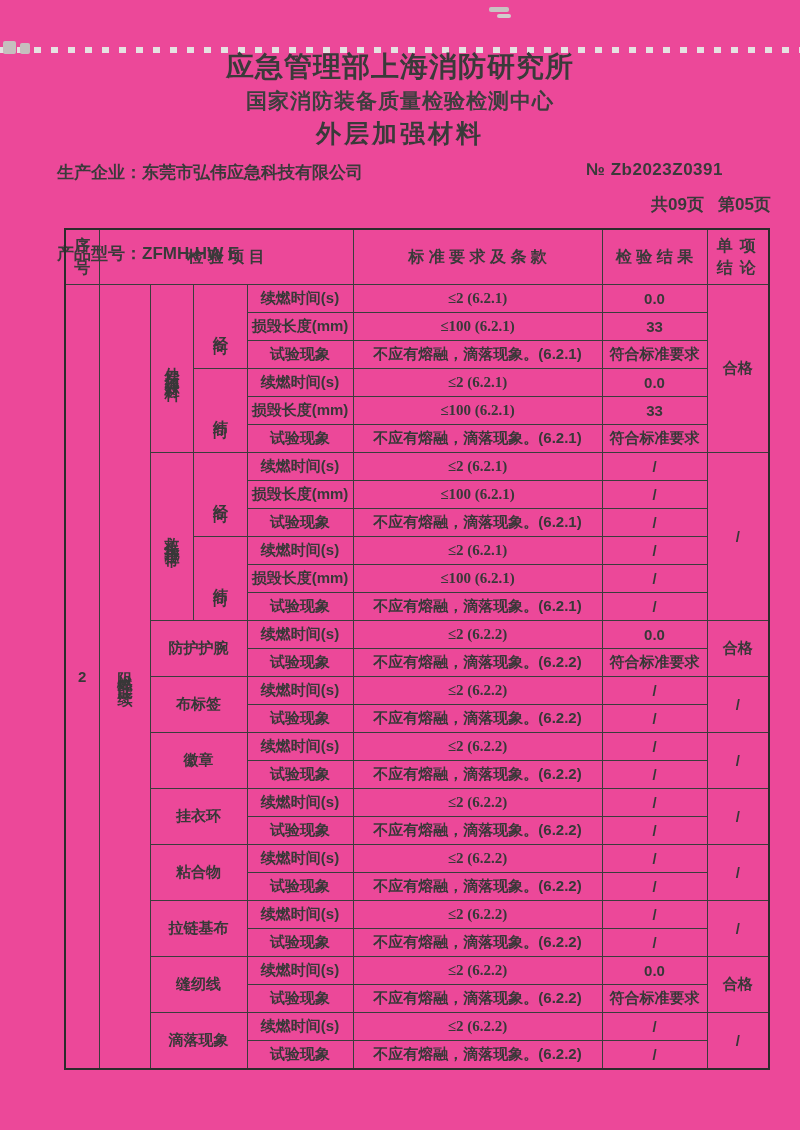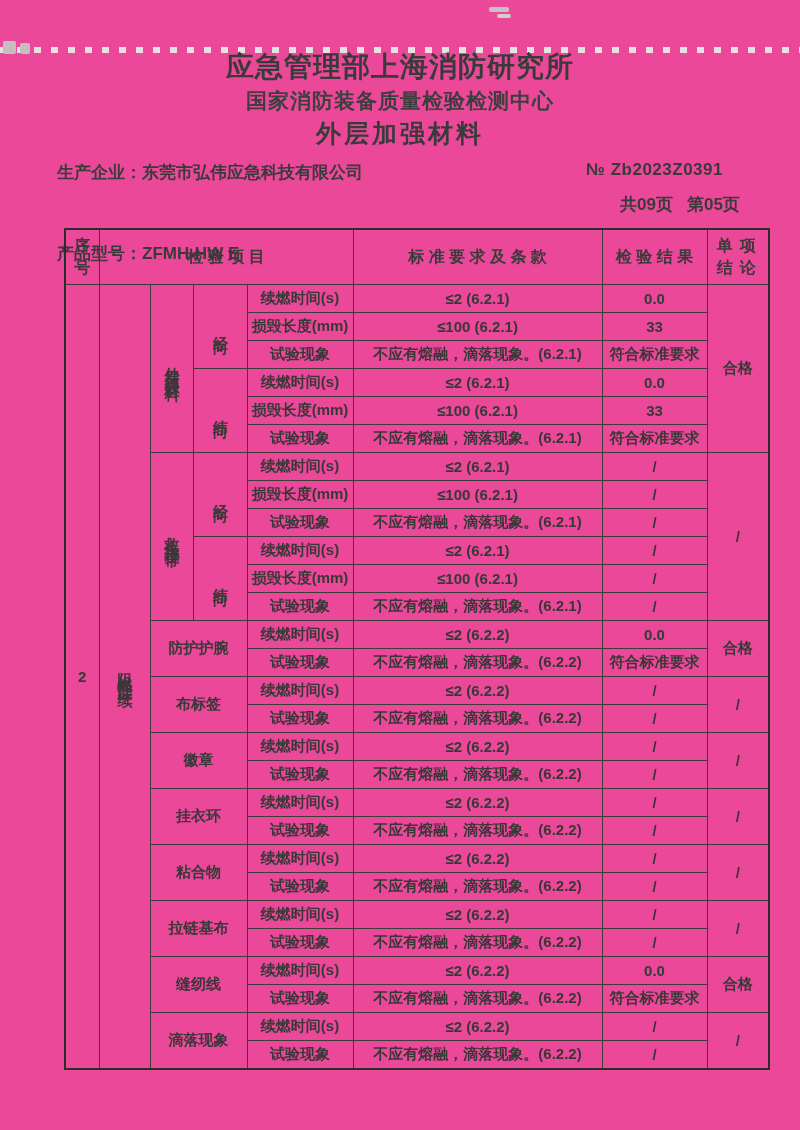--- a/index.html
+++ b/index.html
@@ -15,37 +15,37 @@
   .title1{position:absolute;left:0;top:48px;width:800px;text-align:center;
     font-size:28px;font-weight:bold;color:#3a3a3a;letter-spacing:1px;}
   .title2{position:absolute;left:0;top:87px;width:800px;text-align:center;
     font-size:21px;font-weight:bold;color:#3e3e3e;letter-spacing:1px;}
   .title3{position:absolute;left:0;top:117px;width:800px;text-align:center;
     font-size:25px;font-weight:bold;color:#3a3a3a;letter-spacing:3px;}
   .info{position:absolute;font-size:17px;font-weight:bold;color:#3a3a3a;white-space:nowrap;}
   #mfr{left:57px;top:161px;}
   #docno{left:586px;top:160px;letter-spacing:.5px;}
   #model{left:57px;top:194px;margin-top:48px;}
-  #pages{left:620px;top:193px;text-align:center;}
+  #pages{left:651px;top:193px;text-align:center;}
   .sp{display:inline-block;width:14px;}
   
   #tbl{position:absolute;left:64px;top:228px;width:704px;border-collapse:collapse;
     table-layout:fixed;border:2px solid #2c2c2c;}
   #tbl td,#tbl th{border:1px solid #3c3c3c;padding:0;overflow:hidden;
     font-weight:bold;color:#383838;text-align:center;vertical-align:middle;}
   #tbl thead th{height:54px;font-size:16px;color:#3a3a3a;}
   #tbl tbody tr{height:28px;}
   #tbl tbody td{font-size:15px;}
   .group-start td{border-top:2px solid #2e2e2e;}
   .vtext{writing-mode:vertical-rl;letter-spacing:4px;margin:0 auto;}
   .wrapcell{display:inline-block;width:1.1em;line-height:1.35;word-break:break-all;}
   .concl-head{display:inline-block;width:50px;letter-spacing:7px;line-height:1.4;
     word-break:break-all;text-align:right;}
   td.req-left{text-align:left;padding-left:5px;font-size:15px;}
-  td.reqc{font-size:15px;}
+  td.reqc{font-size:15px;font-family:Liberation Serif, serif;}
   td.resc{font-size:15px;}
   col.c-seq{width:34px;}col.c-cat{width:51px;}col.c-part{width:43px;}
   col.c-dir{width:54px;}col.c-test{width:106px;}col.c-req{width:249px;}
   col.c-res{width:105px;}col.c-con{width:62px;}
 </style>
 </head>
 <body>
 
 <div id="page">
 

